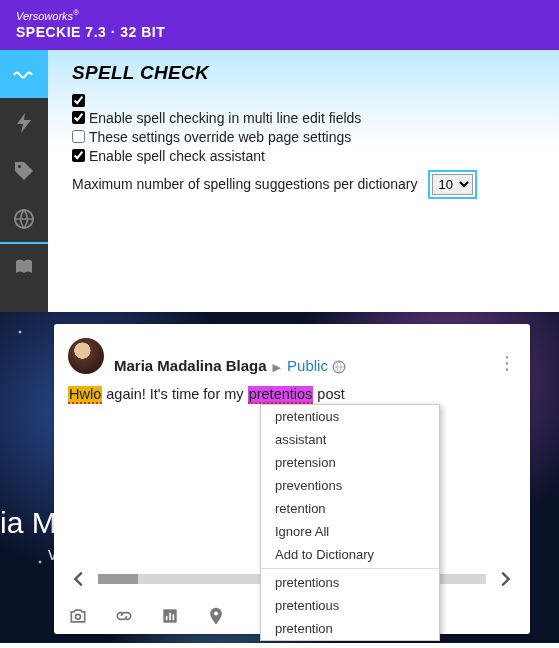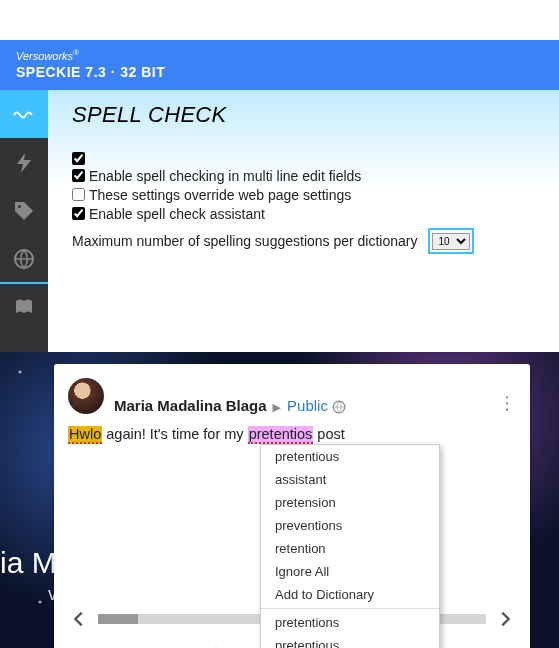--- a/index.html
+++ b/index.html
@@ -1,39 +1,39 @@
 <!DOCTYPE html>
 <html><head>
 <meta charset="utf-8">
 <style>
   * { box-sizing: border-box; margin: 0; padding: 0; }
   body { width: 559px; height: 648px; font-family: "Segoe UI", Arial, sans-serif; background: #fff; overflow: hidden; position: relative; }
 
   
-  .header { background: #3b82f6; color: #fff; padding: 8px 16px 10px 16px; margin-top: 40px; }
+  .header { background: #6d28d9; color: #fff; padding: 8px 16px 10px 16px; }
   .brand { font-size: 11px; font-style: italic; }
   .brand sup { font-size: 8px; }
   .title { font-size: 14px; font-weight: 700; letter-spacing: 0.5px; margin-top: 2px; }
 
   
   .settings { display: flex; height: 262px; background: linear-gradient(to bottom, #bfeaff, #e9f7ff 60px, #fff 100px); position: relative; }
   .sidebar { background: #333; width: 48px; display: flex; flex-direction: column; }
   .sidebar-item { width: 48px; height: 48px; display: flex; align-items: center; justify-content: center; color: #888; cursor: pointer; border-top: 2px solid transparent; }
   .sidebar-item.active { background: #3fc1ff; color: #fff; }
   .sidebar-item svg { width: 24px; height: 24px; }
   .sidebar-item.book { border-top: 2px solid #3fc1ff; }
 
   .panel { flex: 1; padding: 12px 16px 16px 24px; background: transparent; }
-  .panel-title { font-weight: 400; font-style: italic; font-size: 22px; margin-bottom: 24px; letter-spacing: 0.3px; }
+  .panel-title { font-weight: 700; font-style: italic; font-size: 19px; margin-bottom: 10px; letter-spacing: 0.3px; }
   .opt { display: flex; align-items: center; margin: 3px 0; font-size: 14px; color: #222; }
   .opt input[type=checkbox] { width: 13px; height: 13px; margin-right: 4px; accent-color: #000; }
   .max-row { display: flex; align-items: center; margin-top: 6px; font-size: 14px; color: #222; gap: 10px; }
   .max-row .pad { }
   .select-wrap { border: 2px solid #3fc1ff; padding: 2px; }
-  .select-wrap select { border: 1px solid #999; font-size: 10px; padding: 1px 2px; }
+  .select-wrap select { border: 1px solid #999; font-size: 13px; padding: 1px 2px; }
 
   
   .spacebg { position: relative; width: 559px; height: 331px; background: radial-gradient(circle at 15% 30%, #2a4a8f, transparent 30%), radial-gradient(circle at 80% 20%, #6b3a8a, transparent 30%), radial-gradient(circle at 40% 80%, #3a6a8f, transparent 30%), #0a1228; overflow: hidden; }
   .spacebg::before { content:""; position:absolute; inset:0; background-image:
      radial-gradient(1px 1px at 20px 20px,#fff,transparent 2px),
      radial-gradient(1px 1px at 80px 120px,#fff,transparent 2px),
      radial-gradient(1px 1px at 160px 40px,#fff,transparent 2px),
      radial-gradient(1px 1px at 300px 200px,#fff,transparent 2px),
      radial-gradient(1px 1px at 500px 60px,#fff,transparent 2px),
      radial-gradient(1px 1px at 450px 250px,#fff,transparent 2px),
@@ -48,21 +48,21 @@
   .post-header { display:flex; align-items:flex-end; padding: 14px 14px 10px 14px; }
   .avatar { width: 36px; height: 36px; border-radius: 50%; background: radial-gradient(circle at 40% 35%, #e8c3a0 25%, #5a3326 26%, #3a2018 65%, #1f1210 100%); margin-right: 10px; flex-shrink:0; }
   .author { font-weight: 700; font-size: 15px; color: #222; }
   .arrow { color: #888; margin: 0 6px; font-size: 11px; }
   .public { color: #2a7ad4; font-size: 15px; }
   .globe-small { width:14px; height:14px; vertical-align:-2px; margin-left:4px; fill:#888; }
   .more { margin-left:auto; color:#888; cursor:pointer; font-size:18px; }
 
   .post-body { padding: 0 14px; font-size: 14.5px; color: #222; line-height: 1.45; }
   .hl-green { background: #eab308; border-bottom: 2px dotted #c33; padding: 0 1px; }
-  .hl-green2 { background: #f0abfc; border-bottom: 2px dotted #c33; padding: 0 1px; }
+  .hl-green2 { background: #d946ef; border-bottom: 2px dotted #c33; padding: 0 1px; }
 
   .ctx-menu { position:absolute; top:92px; left:260px; width:180px; background:#fff; border:1px solid #ccc; box-shadow: 2px 2px 6px rgba(0,0,0,0.25); font-size:13px; color:#333; }
   .ctx-item { padding: 4px 14px; cursor:pointer; }
   .ctx-sep { border-top: 1px solid #ddd; margin: 2px 0; }
 
   .scrollrow { position:absolute; bottom: 44px; left: 14px; right: 14px; display:flex; align-items:center; gap: 8px; }
   .chev { width: 22px; height: 22px; color:#555; cursor:pointer; }
   .track { flex:1; height: 10px; background: #d6d6d6; position:relative; border-radius:1px; }
   .track::before { content:""; position:absolute; left:0; top:0; bottom:0; width: 40px; background:#999; }
 

